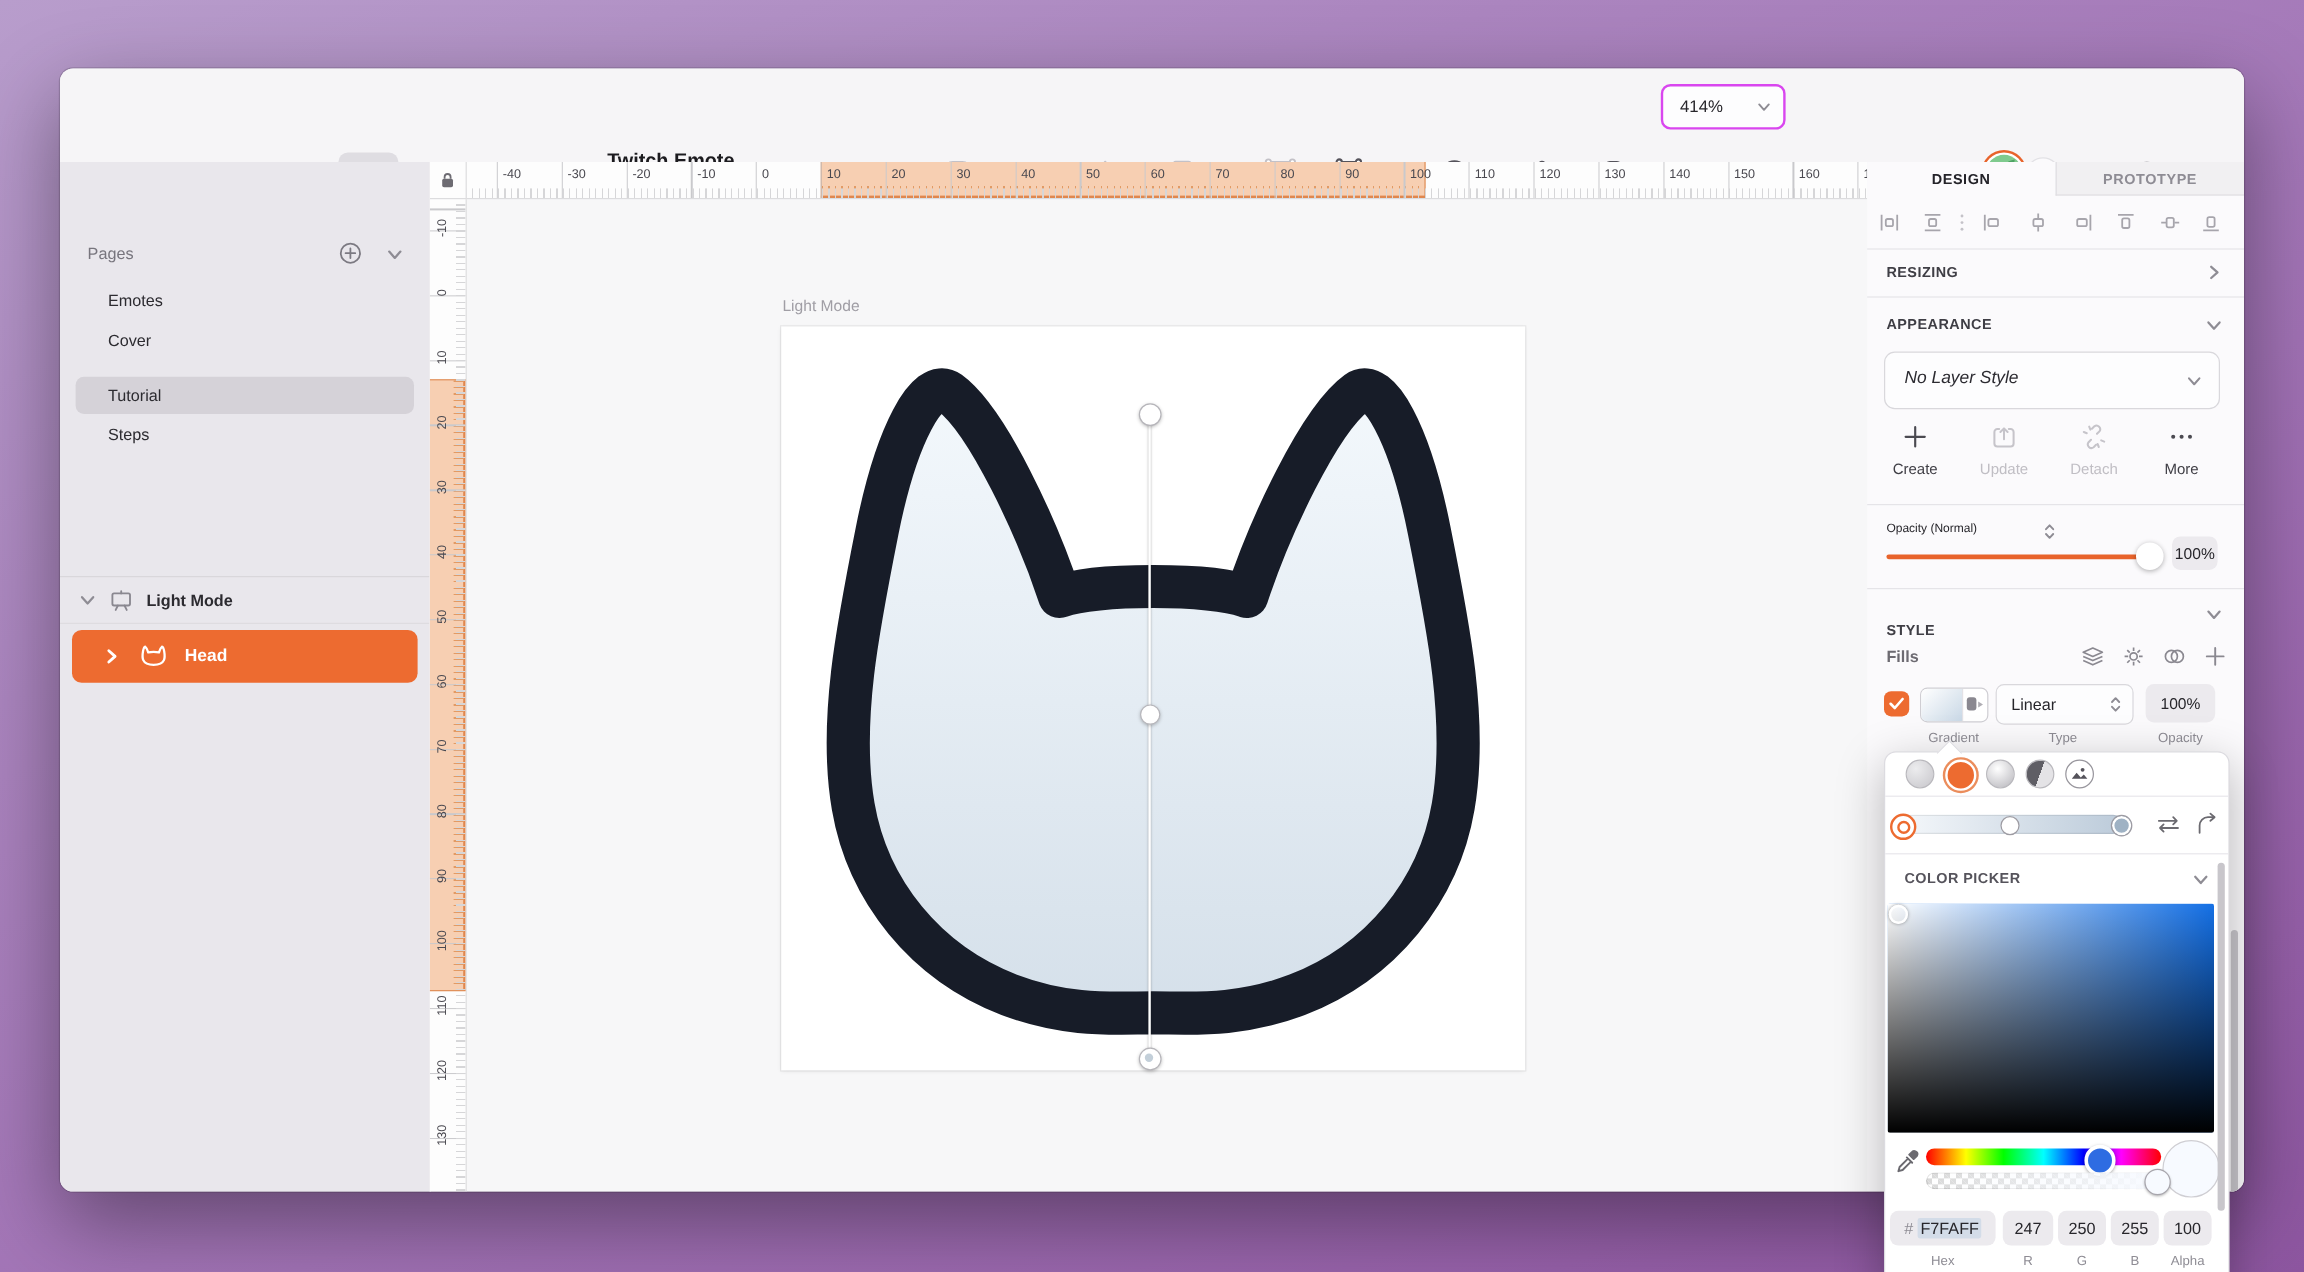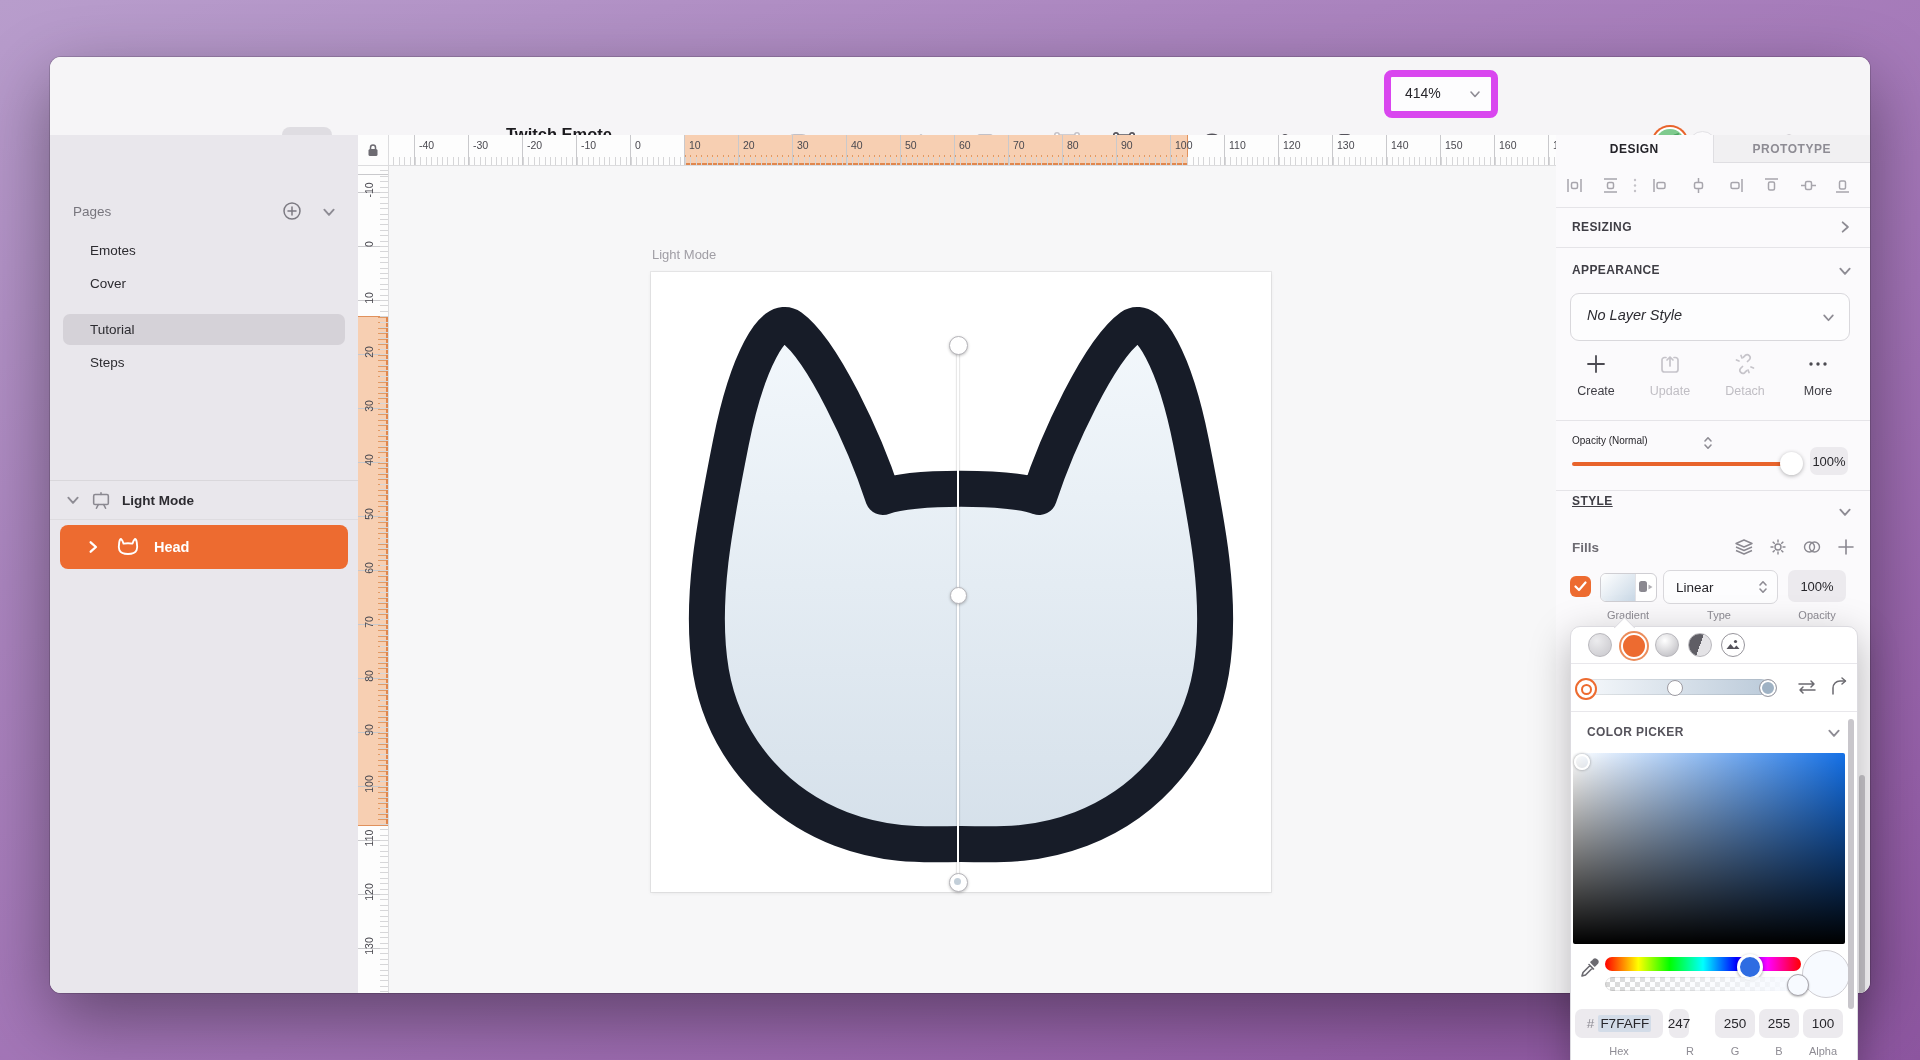--- a/index.html
+++ b/index.html
@@ -237,21 +237,21 @@
           </g>
         </svg>
       </span>
     <span class="ticon" style="left:1325px;top:84px;">
       <svg width="12" height="12" viewBox="0 0 12 12">
           <polyline points="2,4 6,8.5 10,4" class="chev"></polyline>
         </svg>
       </span>
     <span class="tlabel" style="left:1307px;">Combine</span>
 
-    <div class="abs" style="left:1334px;top:13px;width:100px;height:34px;background:#fdfdfe;border:7px solid #d946ef;border-radius:8px;">
+    <div class="abs" style="left:1334px;top:13px;width:100px;height:34px;background:#fdfdfe;border:2px solid #d946ef;border-radius:8px;">
       <span style="position:absolute;left:14px;top:8px;font-size:14px;color:#27262b;">414%</span>
       <svg width="12" height="12" viewBox="0 0 12 12" style="position:absolute;right:10px;top:11px;">
           <polyline points="2,4 6,8.5 10,4" class="chev"></polyline>
         </svg>
     </div>
     <span class="tlabel" style="left:1384px;">View</span>
 
     <span class="ticon" style="left:1537px;">
       <svg width="30" height="32" viewBox="0 0 30 30">
           <path d="M11 7.5L21.5 15 11 22.5z" fill="none" stroke="#55535b" stroke-width="2" stroke-linejoin="round"></path>
@@ -567,21 +567,21 @@
             <polyline points="3,10 6,13.2 9,10"></polyline>
           </g>
         </svg>
       </span>
     <div class="slider-track"></div>
     <div class="slider-knob"></div>
     <div class="chip" style="left:254px;top:312px;width:38px;height:28px;">100%</div>
     <div class="divider" style="top:355px;"></div>
 
     <div class="abs" style="left:0;top:355px;right:0;height:38px;">
-      <span class="sec-h" style="top:4px;text-decoration:underline;">STYLE</span>
+      <span class="sec-h" style="top:28px;">STYLE</span>
       <svg width="14" height="14" viewBox="0 0 12 12" style="position:absolute;right:18px;top:15px;">
           <polyline points="2,4 6,8.5 10,4" class="chev"></polyline>
         </svg>
     </div>
 
     <span class="abs" style="left:16px;top:405px;font-size:13.5px;font-weight:600;color:#6d6b72;">Fills</span>
     <span class="abs" style="left:178px;top:402px;">
       <svg width="20" height="20" viewBox="0 0 20 20">
           <g fill="none" stroke="#8a8890" stroke-width="1.4" stroke-linejoin="round">
             <path d="M10 3l8 3.5-8 3.5-8-3.5z"></path>
@@ -704,21 +704,21 @@
   <div class="alpha">
       <span class="ov"></span>
     </div>
   <span style="position:absolute;left:216px;top:347px;width:20px;height:20px;border-radius:50%;background:#f7faff;border:1.5px solid #a7a5ac;box-shadow:0 1px 2px rgba(0,0,0,.25);z-index:2;"></span>
   <div class="bigswatch"></div>
 
   <div class="vchip" style="left:4px;width:88px;">
     <span style="color:#8e8c94;margin-right:4px;">#</span>
     <span style="background:#d3dce8;padding:1px 2px;border-radius:2px;">F7FAFF</span>
   </div>
-  <div class="vchip" style="left:98px;width:20px;">247</div>
+  <div class="vchip" style="left:98px;width:42px;">247</div>
   <div class="vchip" style="left:144px;width:40px;">250</div>
   <div class="vchip" style="left:188px;width:40px;">255</div>
   <div class="vchip" style="left:232px;width:40px;">100</div>
   <span class="vlb" style="left:48px;">Hex</span>
   <span class="vlb" style="left:119px;">R</span>
   <span class="vlb" style="left:164px;">G</span>
   <span class="vlb" style="left:208px;">B</span>
   <span class="vlb" style="left:252px;">Alpha</span>
 
   <div class="scrollthumb" style="right:3px;top:92px;height:290px;"></div>

